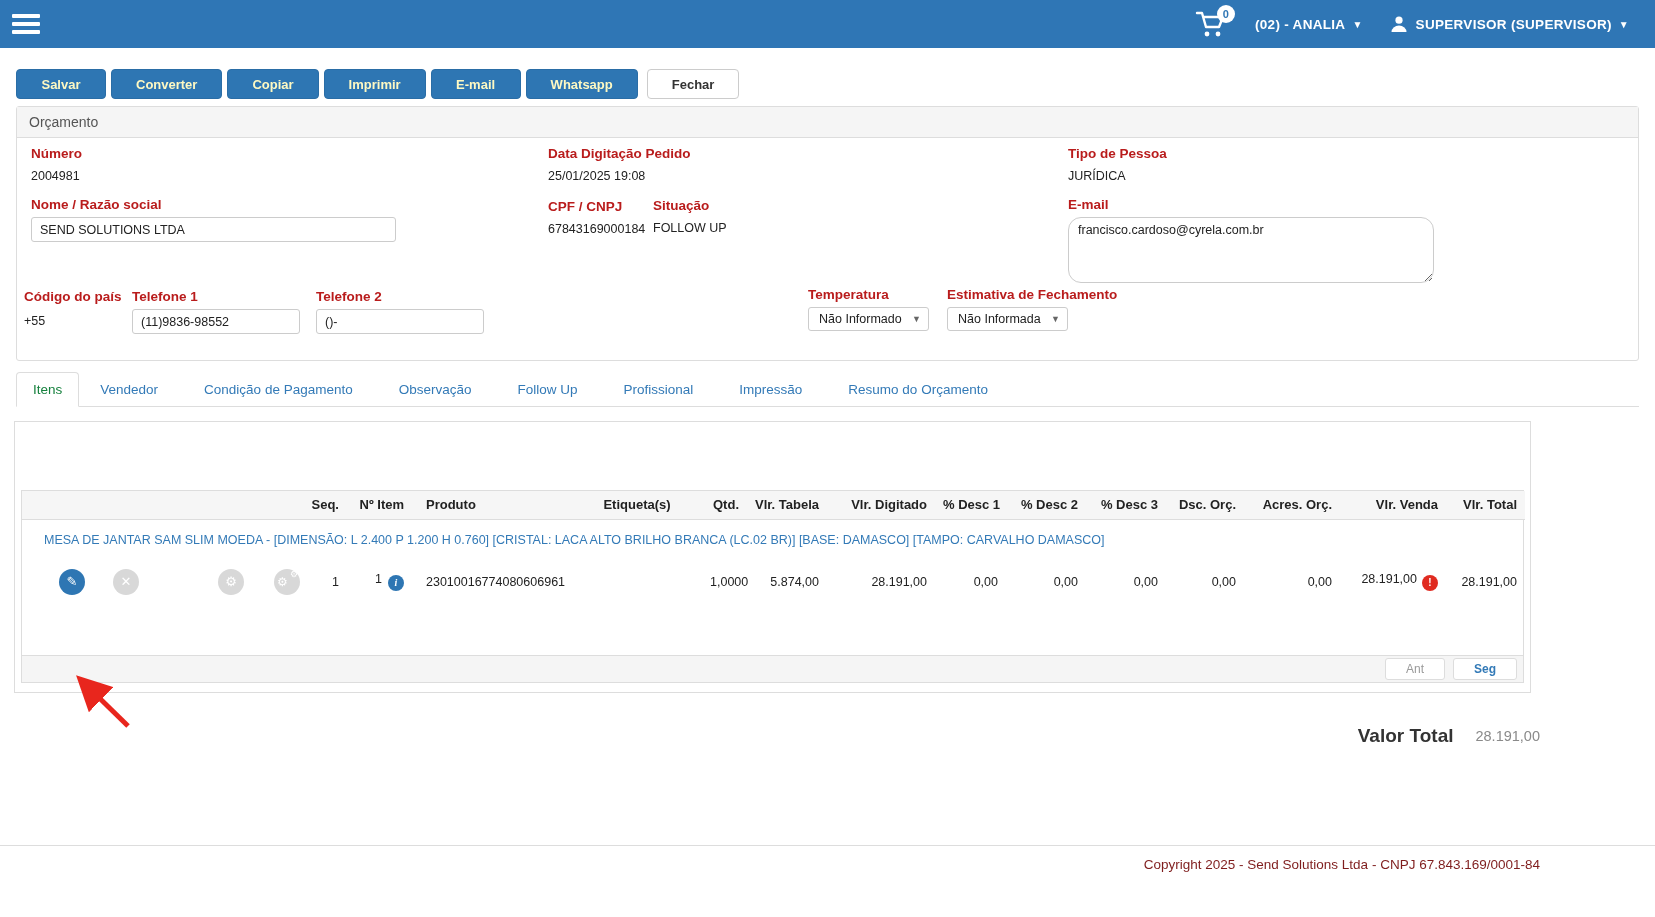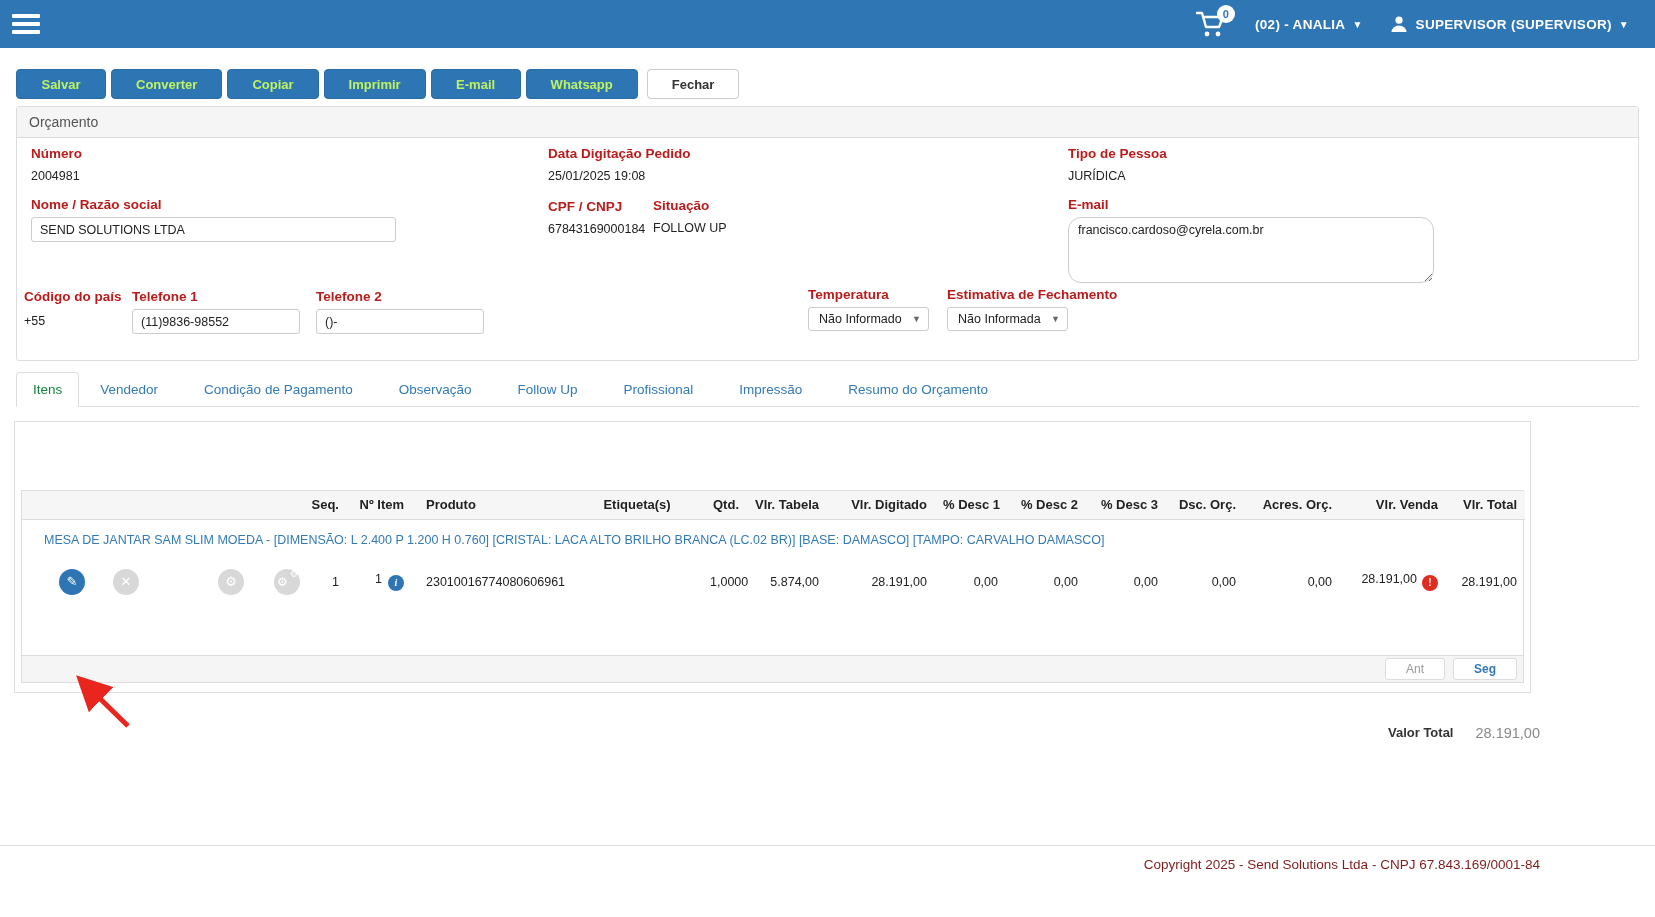--- a/index.html
+++ b/index.html
@@ -17,21 +17,21 @@
   .nav-item { display:flex; align-items:center; gap:7px; cursor:pointer; }
   .caret { font-size:10px; }
 
   
   .titlebar { height:52px; background:#fff; border-bottom:1px solid #e3e3e3; display:flex; align-items:center; padding-left:23px; font-size:16px; color:#333; }
   .redacted { display:inline-block; width:115px; height:15px; margin-left:14px; background:#b9b9b9; border-radius:2px; filter:blur(4px); }
 
   
   .toolbar { display:flex; gap:5px; padding:21px 16px 0 16px; }
   .btn { height:30px; padding:0 24px; border-radius:4px; font-size:13px; font-weight:bold; display:flex; align-items:center; justify-content:center; cursor:pointer; border:1px solid transparent; font-family:inherit; }
-  .btn-primary { background:#2e76b3; color:#bef264; border-color:#2a6da6; min-width:90px; }
+  .btn-primary { background:#2e76b3; color:#fef9c3; border-color:#2a6da6; min-width:90px; }
   .btn-default { background:#fff; color:#333; border-color:#ccc; min-width:90px; margin-left:4px; }
 
   
   .panel { margin:7px 16px 0 16px; border:1px solid #ddd; border-radius:3px; }
   .panel-header { background:#f5f5f5; border-bottom:1px solid #ddd; padding:7px 12px; font-size:14px; color:#555; }
   .panel-body { position:relative; height:222px; }
   .fld { position:absolute; }
   .lbl { font-size:13.5px; font-weight:bold; color:#b91c1c; }
   .val { font-size:12.5px; color:#222; margin-top:8px; }
   .tin { border:1px solid #ccc; border-radius:3px; height:25px; font-size:12.5px; color:#222; padding:0 8px; font-family:inherit; width:100%; }
@@ -72,21 +72,21 @@
   .info { background:#2e76b3; margin-left:6px; font-style:italic; font-family:"Liberation Serif", serif; cursor:pointer; }
   .warn { background:#e02b20; margin-left:5px; cursor:pointer; }
 
   .table-pager { background:#f5f5f5; border-top:1px solid #ddd; height:27px; display:flex; align-items:center; justify-content:flex-end; padding-right:6px; }
   .pgbtn { background:#fff; border:1px solid #ddd; border-radius:3px; font-size:12px; padding:3px 20px; margin-left:8px; cursor:pointer; font-family:inherit; }
   .pg-prev { color:#9a9a9a; }
   .pg-next { color:#337ab7; font-weight:bold; }
 
   
   .total-row { display:flex; justify-content:flex-end; align-items:center; width:1540px; margin-top:32px; }
-  .total-label { font-size:13px; font-weight:bold; color:#333; }
+  .total-label { font-size:19px; font-weight:bold; color:#333; }
   .total-value { font-size:14.5px; color:#8a8a8a; margin-left:22px; }
 
   
   .footer { position:absolute; left:0; right:0; top:845px; border-top:1px solid #ddd; padding:11px 115px 0 0; text-align:right; font-size:13.5px; color:#7f1d1d; }
 
   
   .annot { position:absolute; left:58px; top:668px; pointer-events:none; }
 </style>
 </head>
 <body>

